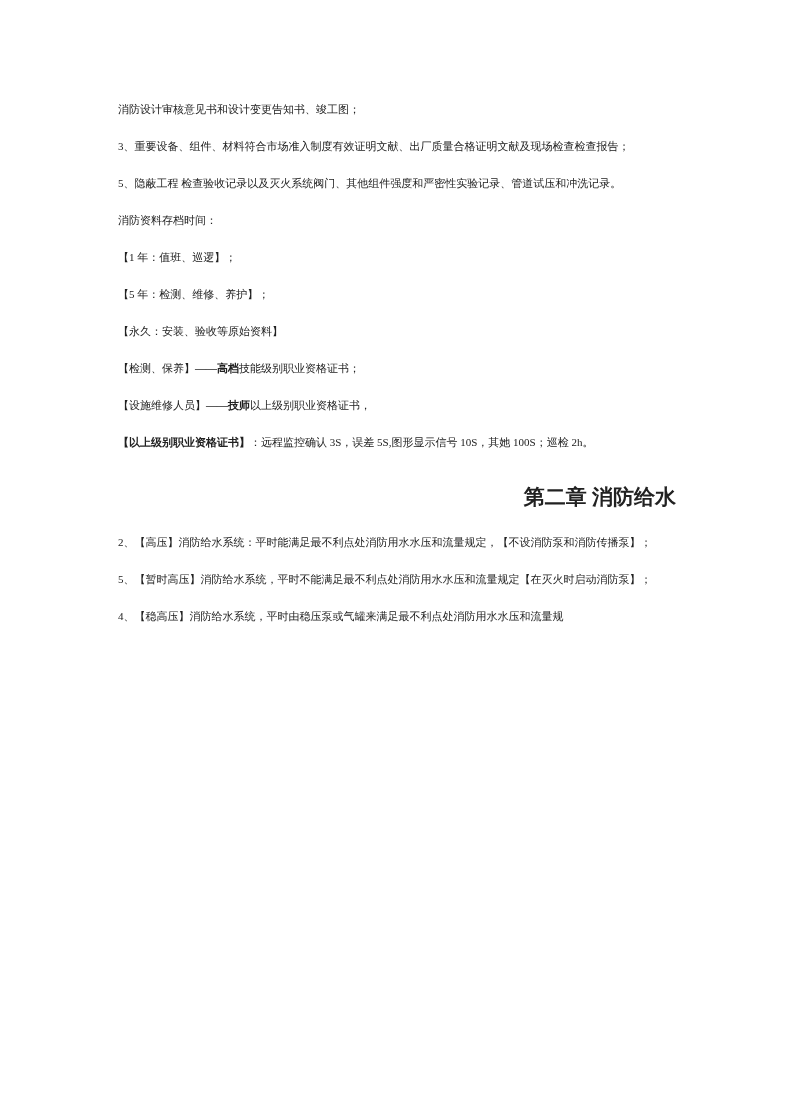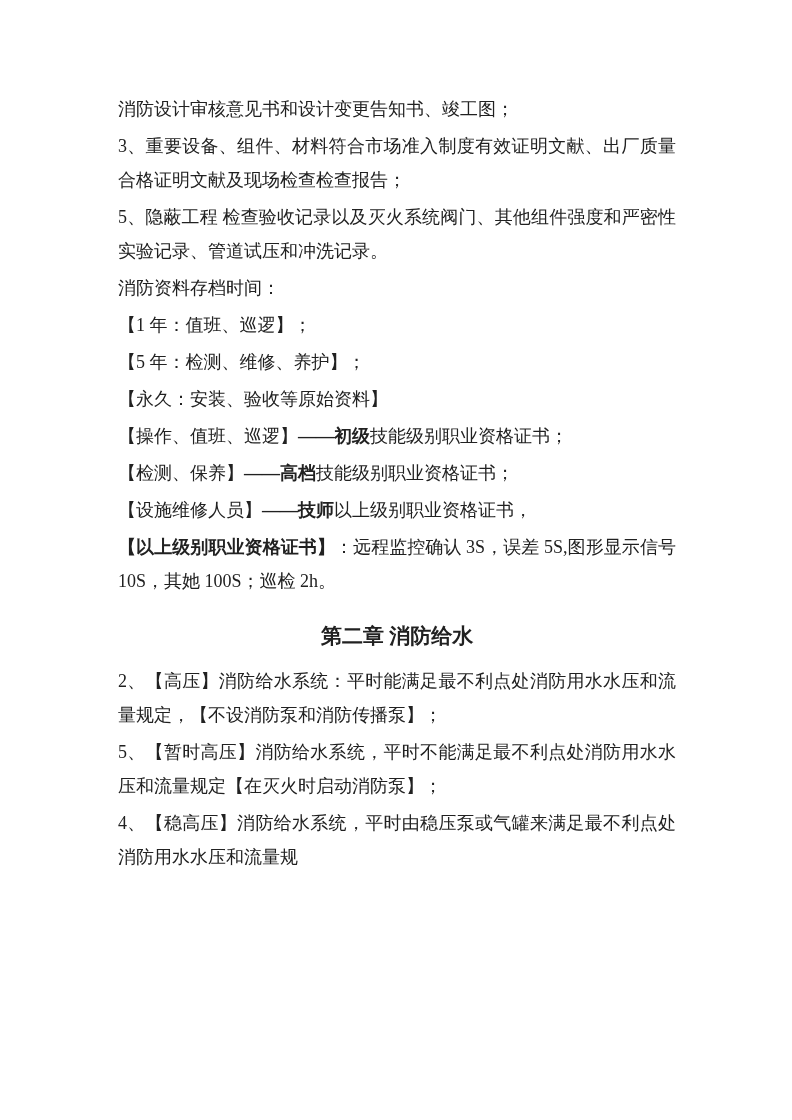--- a/index.html
+++ b/index.html
@@ -17,53 +17,52 @@
   .page {
     width: 792px;
     height: 1120px;
     background: #ffffff;
   }
   .doc {
     padding: 92px 116px 0 118px;
   }
   .doc p {
     margin: 0 0 3px 0;
-    font-size: 18px;
+    font-size: 11px;
     line-height: 34px;
     text-align: justify;
     text-justify: inter-ideograph;
     word-break: break-all;
   }
   .doc p.gap {
   }
   .doc p.heading {
     margin-top: 16px;
     margin-bottom: 6px;
     font-size: 21px;
     line-height: 44px;
     font-weight: 700;
-    text-align: center;
+    text-align: right;
   }
   .doc span.b {
     font-weight: 700;
   }
 </style>
 </head>
 <body>
 
 <div class="page">
   <div class="doc">
       <p class="body-para"><span class="r">消防设计审核意见书和设计变更告知书、竣工图；</span></p>
       <p class="body-para"><span class="r">3、重要设备、组件、材料符合市场准入制度有效证明文献、出厂质量合格证明文献及现场检查检查报告；</span></p>
       <p class="body-para"><span class="r">5、隐蔽工程 检查验收记录以及灭火系统阀门、其他组件强度和严密性实验记录、管道试压和冲洗记录。</span></p>
       <p class="body-para gap"><span class="r">消防资料存档时间：</span></p>
       <p class="body-para"><span class="r">【1 年：值班、巡逻】；</span></p>
       <p class="body-para"><span class="r">【5 年：检测、维修、养护】；</span></p>
       <p class="body-para"><span class="r">【永久：安装、验收等原始资料】</span></p>
-      <p class="body-para gap"><span class="r">【操作、值班、巡逻】</span><span class="b">——初级</span><span class="r">技能级别职业资格证书；</span></p>
       <p class="body-para"><span class="r">【检测、保养】</span><span class="b">——高档</span><span class="r">技能级别职业资格证书；</span></p>
       <p class="body-para"><span class="r">【设施维修人员】</span><span class="b">——技师</span><span class="r">以上级别职业资格证书，</span></p>
       <p class="body-para gap"><span class="b">【以上级别职业资格证书】</span><span class="r">：远程监控确认 3S，误差 5S,图形显示信号 10S，其她 100S；巡检 2h。</span></p>
       <p class="heading gap"><span class="b">第二章 消防给水</span></p>
       <p class="body-para"><span class="r">2、【高压】消防给水系统：平时能满足最不利点处消防用水水压和流量规定，【不设消防泵和消防传播泵】；</span></p>
       <p class="body-para"><span class="r">5、【暂时高压】消防给水系统，平时不能满足最不利点处消防用水水压和流量规定【在灭火时启动消防泵】；</span></p>
       <p class="body-para"><span class="r">4、【稳高压】消防给水系统，平时由稳压泵或气罐来满足最不利点处消防用水水压和流量规</span></p>
     </div>
 </div>
 

